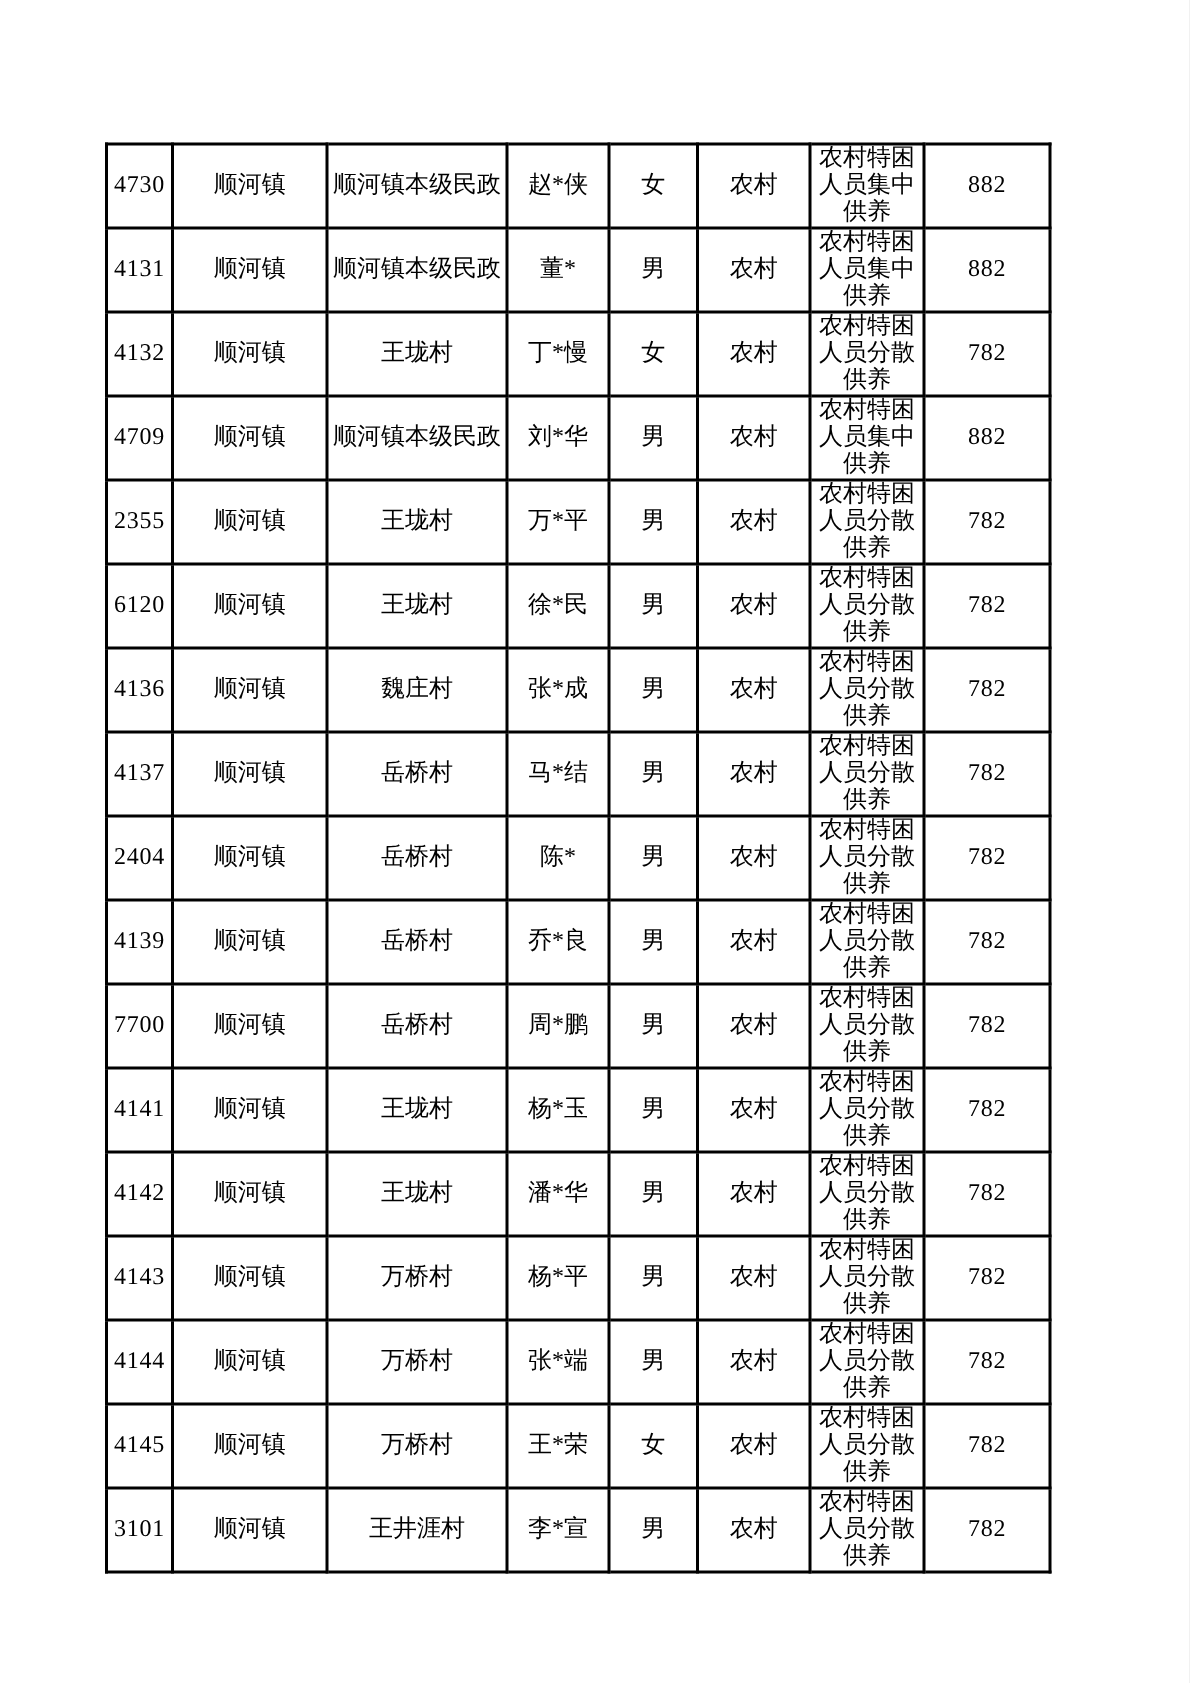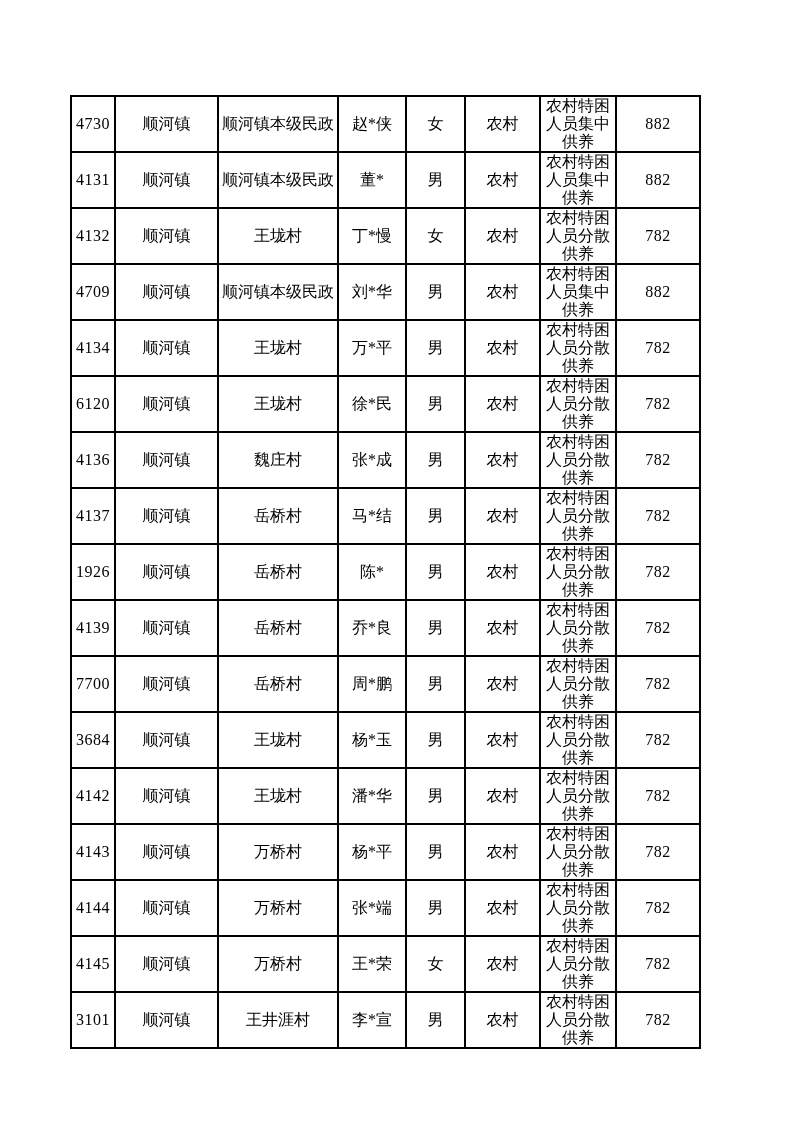--- a/index.html
+++ b/index.html
@@ -100,21 +100,21 @@
     <td>顺河镇本级民政</td>
     <td>刘*华</td>
     <td>男</td>
     <td>农村</td>
     <td class="cat">农村特困
 人员集中
 供养</td>
     <td class="num">882</td>
   </tr>
         <tr>
-    <td class="num">4134</td>
+    <td class="num">2355</td>
     <td>顺河镇</td>
     <td>王垅村</td>
     <td>万*平</td>
     <td>男</td>
     <td>农村</td>
     <td class="cat">农村特困
 人员分散
 供养</td>
     <td class="num">782</td>
   </tr>
@@ -148,21 +148,21 @@
     <td>岳桥村</td>
     <td>马*结</td>
     <td>男</td>
     <td>农村</td>
     <td class="cat">农村特困
 人员分散
 供养</td>
     <td class="num">782</td>
   </tr>
         <tr>
-    <td class="num">1926</td>
+    <td class="num">2404</td>
     <td>顺河镇</td>
     <td>岳桥村</td>
     <td>陈*</td>
     <td>男</td>
     <td>农村</td>
     <td class="cat">农村特困
 人员分散
 供养</td>
     <td class="num">782</td>
   </tr>
@@ -184,21 +184,21 @@
     <td>岳桥村</td>
     <td>周*鹏</td>
     <td>男</td>
     <td>农村</td>
     <td class="cat">农村特困
 人员分散
 供养</td>
     <td class="num">782</td>
   </tr>
         <tr>
-    <td class="num">3684</td>
+    <td class="num">4141</td>
     <td>顺河镇</td>
     <td>王垅村</td>
     <td>杨*玉</td>
     <td>男</td>
     <td>农村</td>
     <td class="cat">农村特困
 人员分散
 供养</td>
     <td class="num">782</td>
   </tr>

